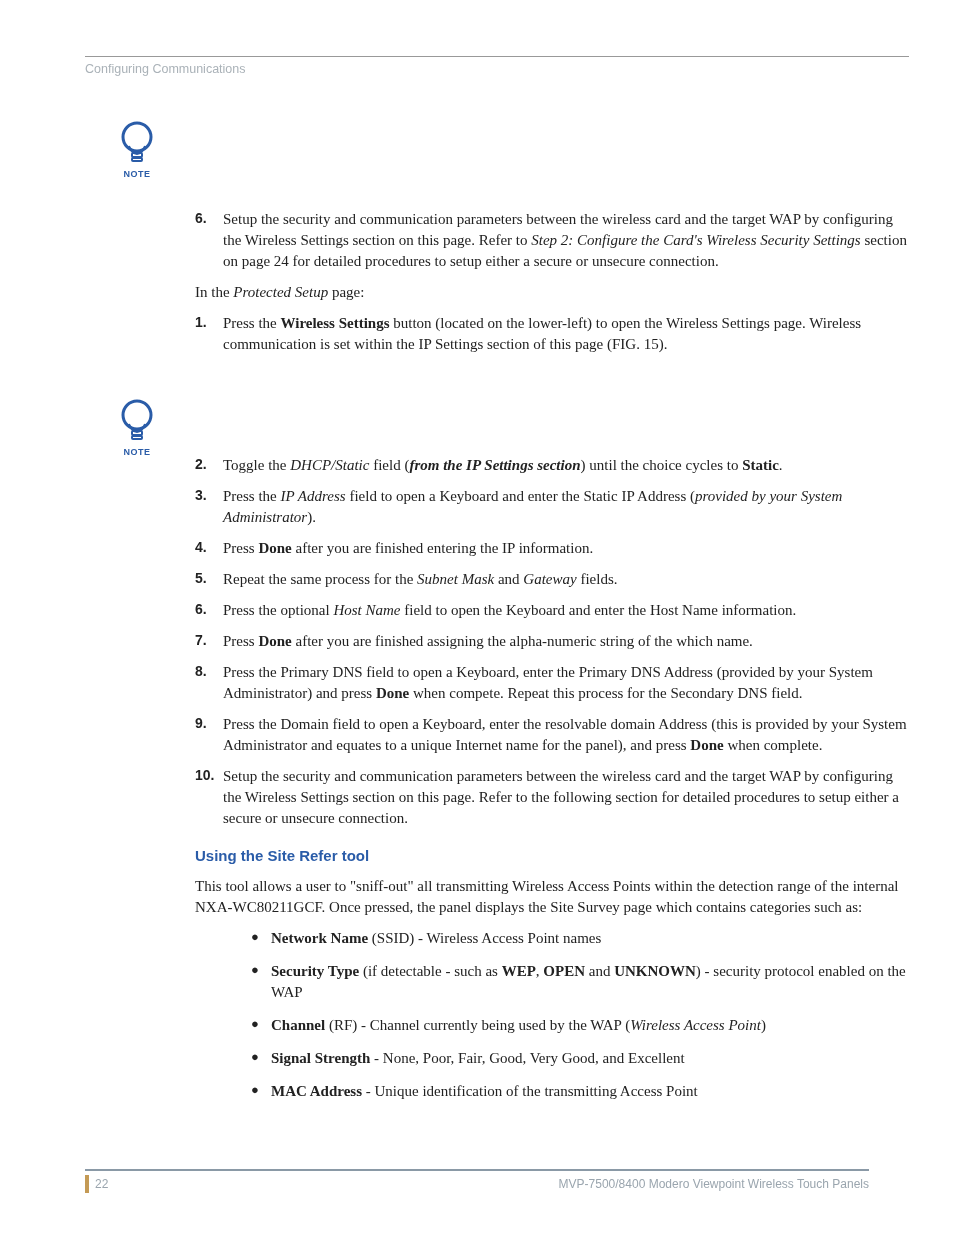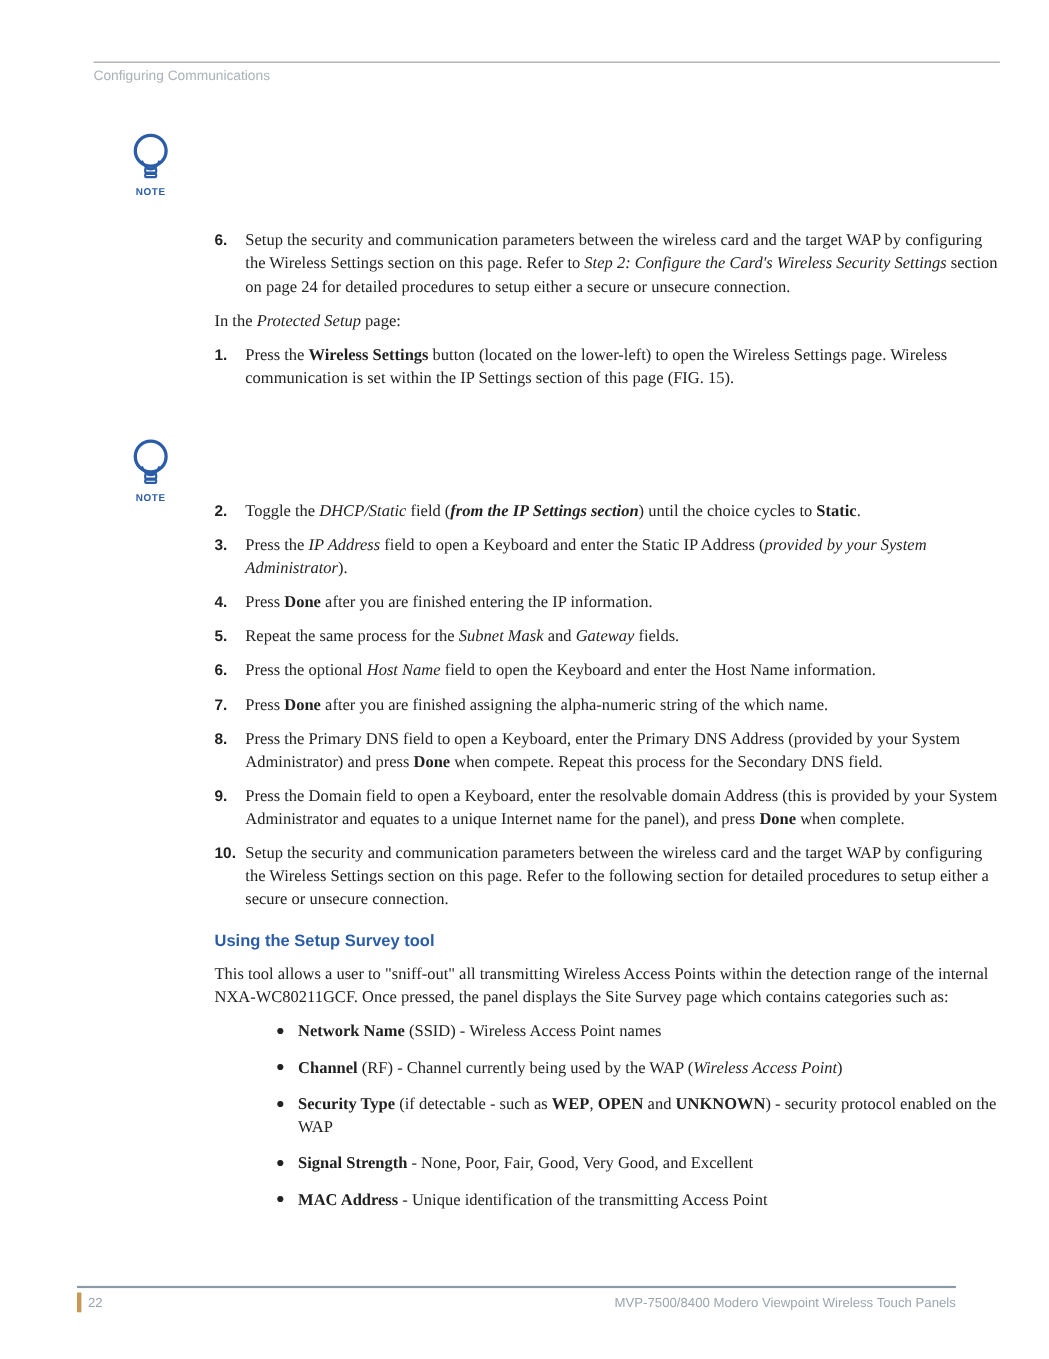--- a/index.html
+++ b/index.html
@@ -89,21 +89,21 @@
   ul.bul > li::before {
     content: "●";
     position: absolute;
     left: 0;
     top: 0;
     font-size: 13px;
   }
   .footer {
     position: absolute;
     bottom: 42px;
-    left: 70px;
+    left: 85px;
     right: 85px;
   }
   .footer-rule {
     border-top: 2px solid #8a99a6;
     margin-bottom: 4px;
   }
   .footer-line {
     display: flex;
     align-items: center;
     font-family: Arial, Helvetica, sans-serif;
@@ -193,33 +193,33 @@
         <span>Press the Primary DNS field to open a Keyboard, enter the Primary DNS Address (provided by your System Administrator) and press </span><span class="b">Done</span><span> when compete. Repeat this process for the Secondary DNS field.</span>
       </li>
       <li><span class="n">9.</span>
         <span>Press the Domain field to open a Keyboard, enter the resolvable domain Address (this is provided by your System Administrator and equates to a unique Internet name for the panel), and press </span><span class="b">Done</span><span> when complete.</span>
       </li>
       <li><span class="n">10.</span>
         <span>Setup the security and communication parameters between the wireless card and the target WAP by configuring the Wireless Settings section on this page. Refer to the following section for detailed procedures to setup either a secure or unsecure connection.</span>
       </li>
     </ol>
 
-    <h3 class="sub">Using the Setup Survey tool</h3>
+    <h3 class="sub">Using the Site Refer tool</h3>
 
     <p class="intro">This tool allows a user to "sniff-out" all transmitting Wireless Access Points within the detection range of the internal NXA-WC80211GCF. Once pressed, the panel displays the Site Survey page which contains categories such as:</p>
 
     <ul class="bul">
       <li>
         <span class="b">Network Name</span><span> (SSID) - Wireless Access Point names</span>
       </li>
       <li>
+        <span class="b">Security Type</span><span> (if detectable - such as </span><span class="b">WEP</span><span>, </span><span class="b">OPEN</span><span> and </span><span class="b">UNKNOWN</span><span>) - security protocol enabled on the WAP</span>
+      </li>
+      <li>
         <span class="b">Channel</span><span> (RF) - Channel currently being used by the WAP (</span><span class="i">Wireless Access Point</span><span>)</span>
-      </li>
-      <li>
-        <span class="b">Security Type</span><span> (if detectable - such as </span><span class="b">WEP</span><span>, </span><span class="b">OPEN</span><span> and </span><span class="b">UNKNOWN</span><span>) - security protocol enabled on the WAP</span>
       </li>
       <li>
         <span class="b">Signal Strength</span><span> - None, Poor, Fair, Good, Very Good, and Excellent</span>
       </li>
       <li>
         <span class="b">MAC Address</span><span> - Unique identification of the transmitting Access Point</span>
       </li>
     </ul>
   </div>
 

